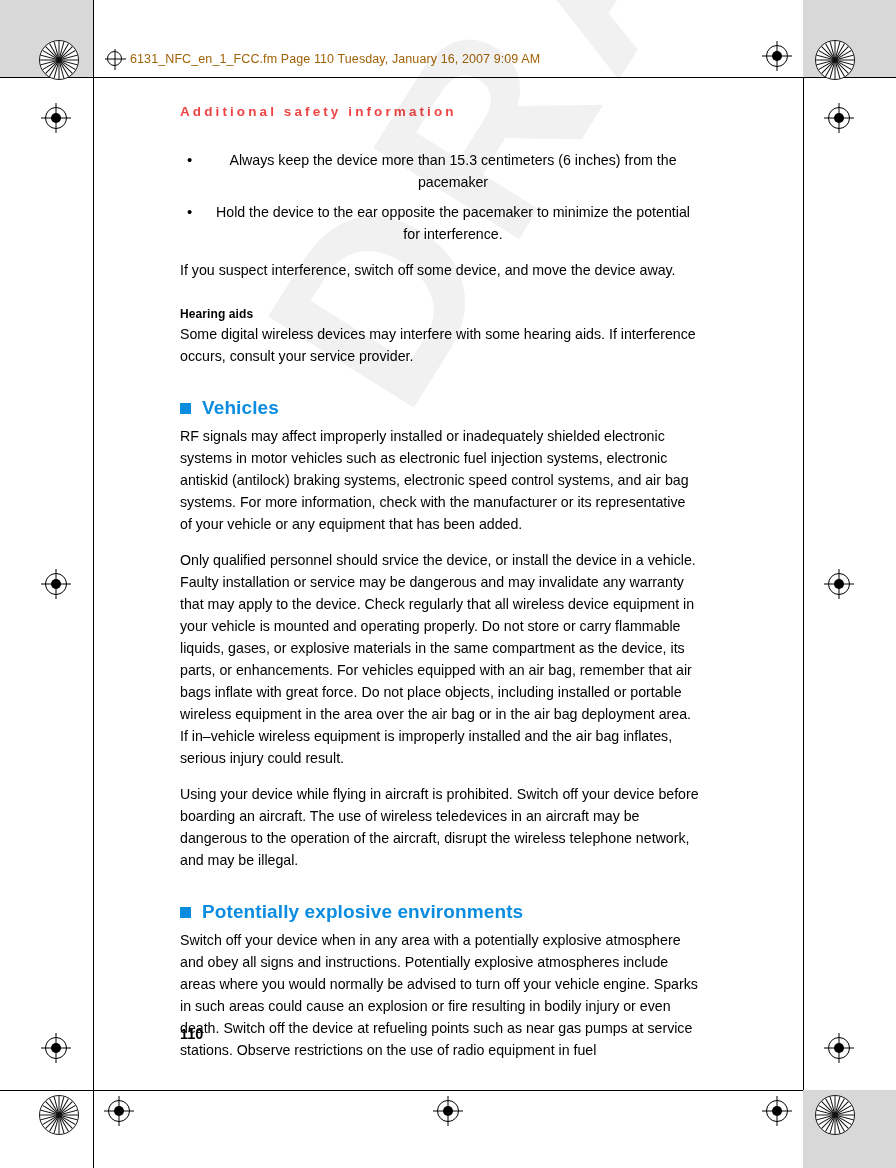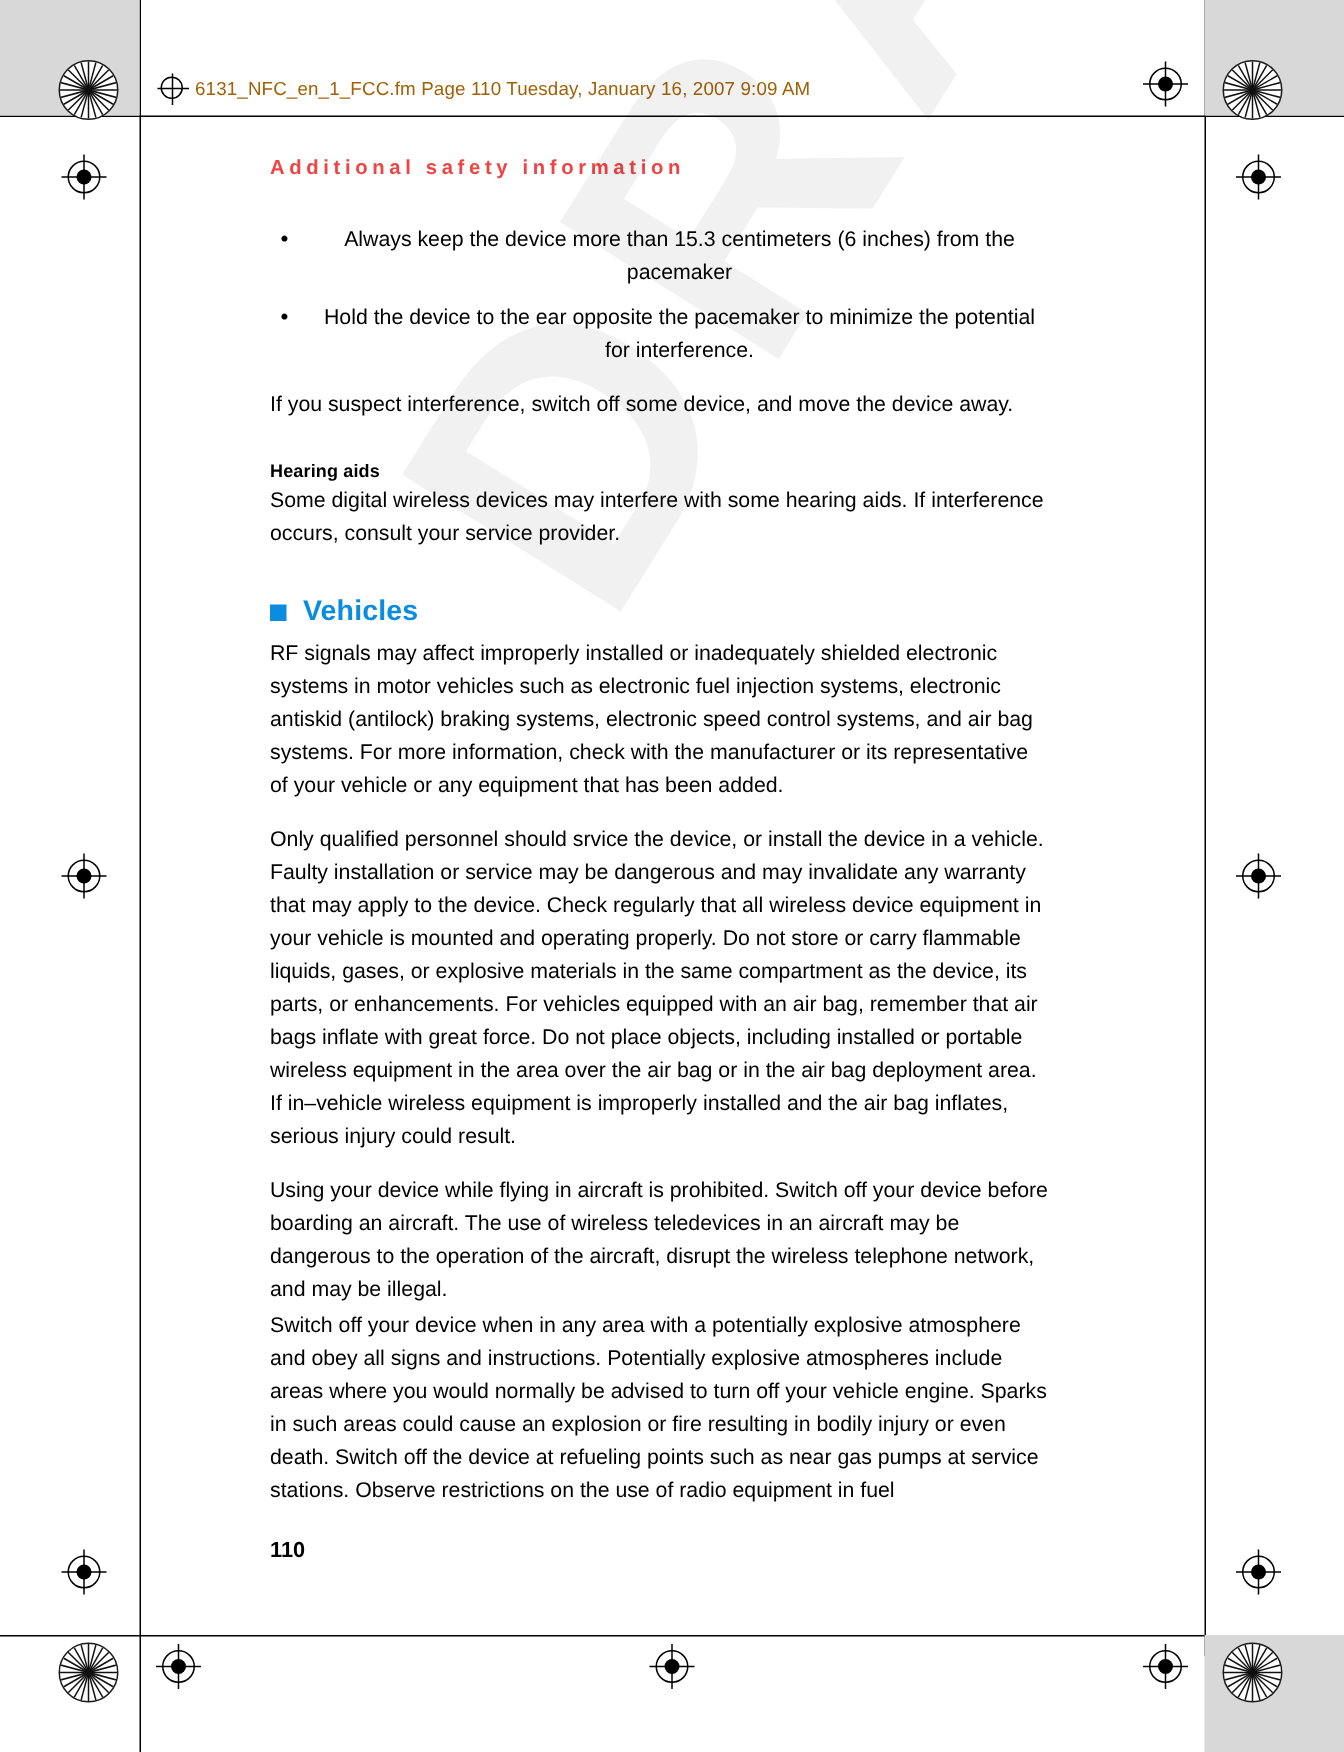--- a/index.html
+++ b/index.html
@@ -343,20 +343,24 @@
   <p class="body" style="margin-top:2px;">Some digital wireless devices may interfere with some hearing aids. If interference occurs, consult your service provider.</p>
 
   <h2 class="section">
     <span class="sq"></span>
     <span>Vehicles</span>
   </h2>
   <p class="body" style="margin-top:2px;">RF signals may affect improperly installed or inadequately shielded electronic systems in motor vehicles such as electronic fuel injection systems, electronic antiskid (antilock) braking systems, electronic speed control systems, and air bag systems. For more information, check with the manufacturer or its representative of your vehicle or any equipment that has been added.</p>
   <p class="body">Only qualified personnel should srvice the device, or install the device in a vehicle. Faulty installation or service may be dangerous and may invalidate any warranty that may apply to the device. Check regularly that all wireless device equipment in your vehicle is mounted and operating properly. Do not store or carry flammable liquids, gases, or explosive materials in the same compartment as the device, its parts, or enhancements. For vehicles equipped with an air bag, remember that air bags inflate with great force. Do not place objects, including installed or portable wireless equipment in the area over the air bag or in the air bag deployment area. If in–vehicle wireless equipment is improperly installed and the air bag inflates, serious injury could result.</p>
   <p class="body">Using your device while flying in aircraft is prohibited. Switch off your device before boarding an aircraft. The use of wireless teledevices in an aircraft may be dangerous to the operation of the aircraft, disrupt the wireless telephone network, and may be illegal.</p>
 
+  <h2 class="section">
+    <span class="sq"></span>
+    <span>Potentially explosive environments</span>
+  </h2>
   <p class="body" style="margin-top:2px;">Switch off your device when in any area with a potentially explosive atmosphere and obey all signs and instructions. Potentially explosive atmospheres include areas where you would normally be advised to turn off your vehicle engine. Sparks in such areas could cause an explosion or fire resulting in bodily injury or even death. Switch off the device at refueling points such as near gas pumps at service stations. Observe restrictions on the use of radio equipment in fuel</p>
 
 </div>
 
 <div class="page-number">110</div>
 
 <div class="watermark">
   <span>DRAFT</span>
 </div>
 

